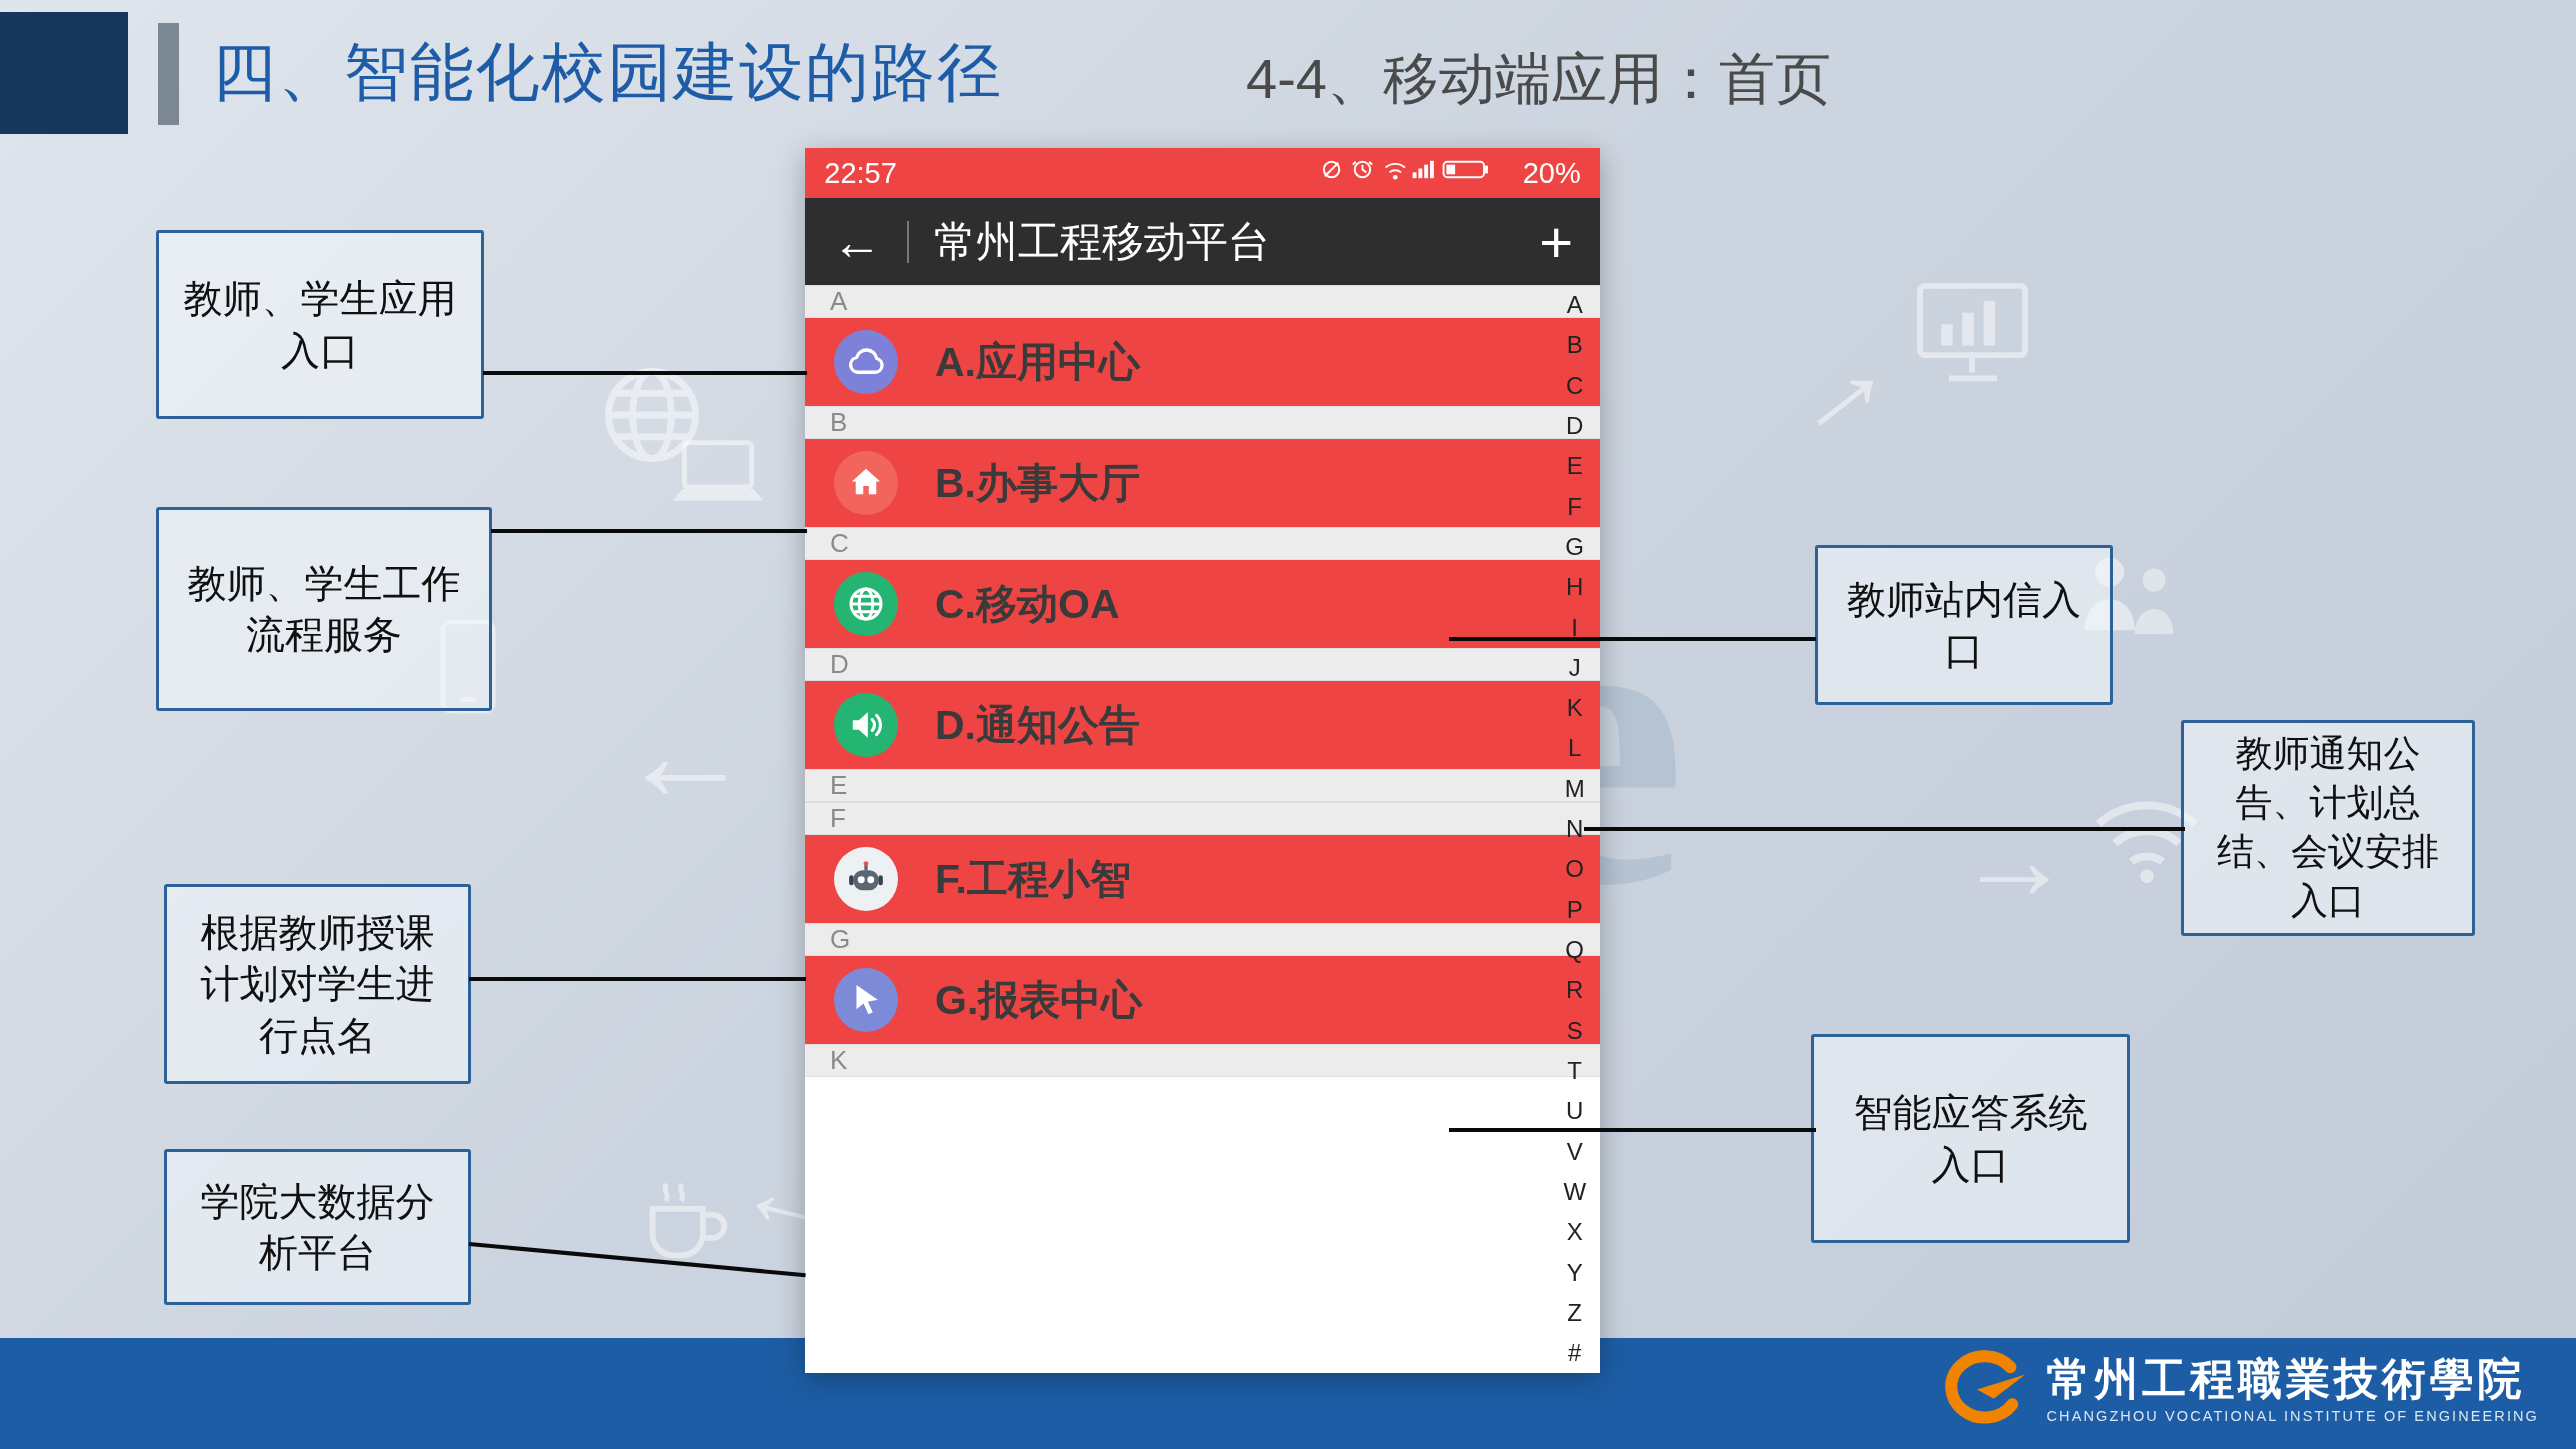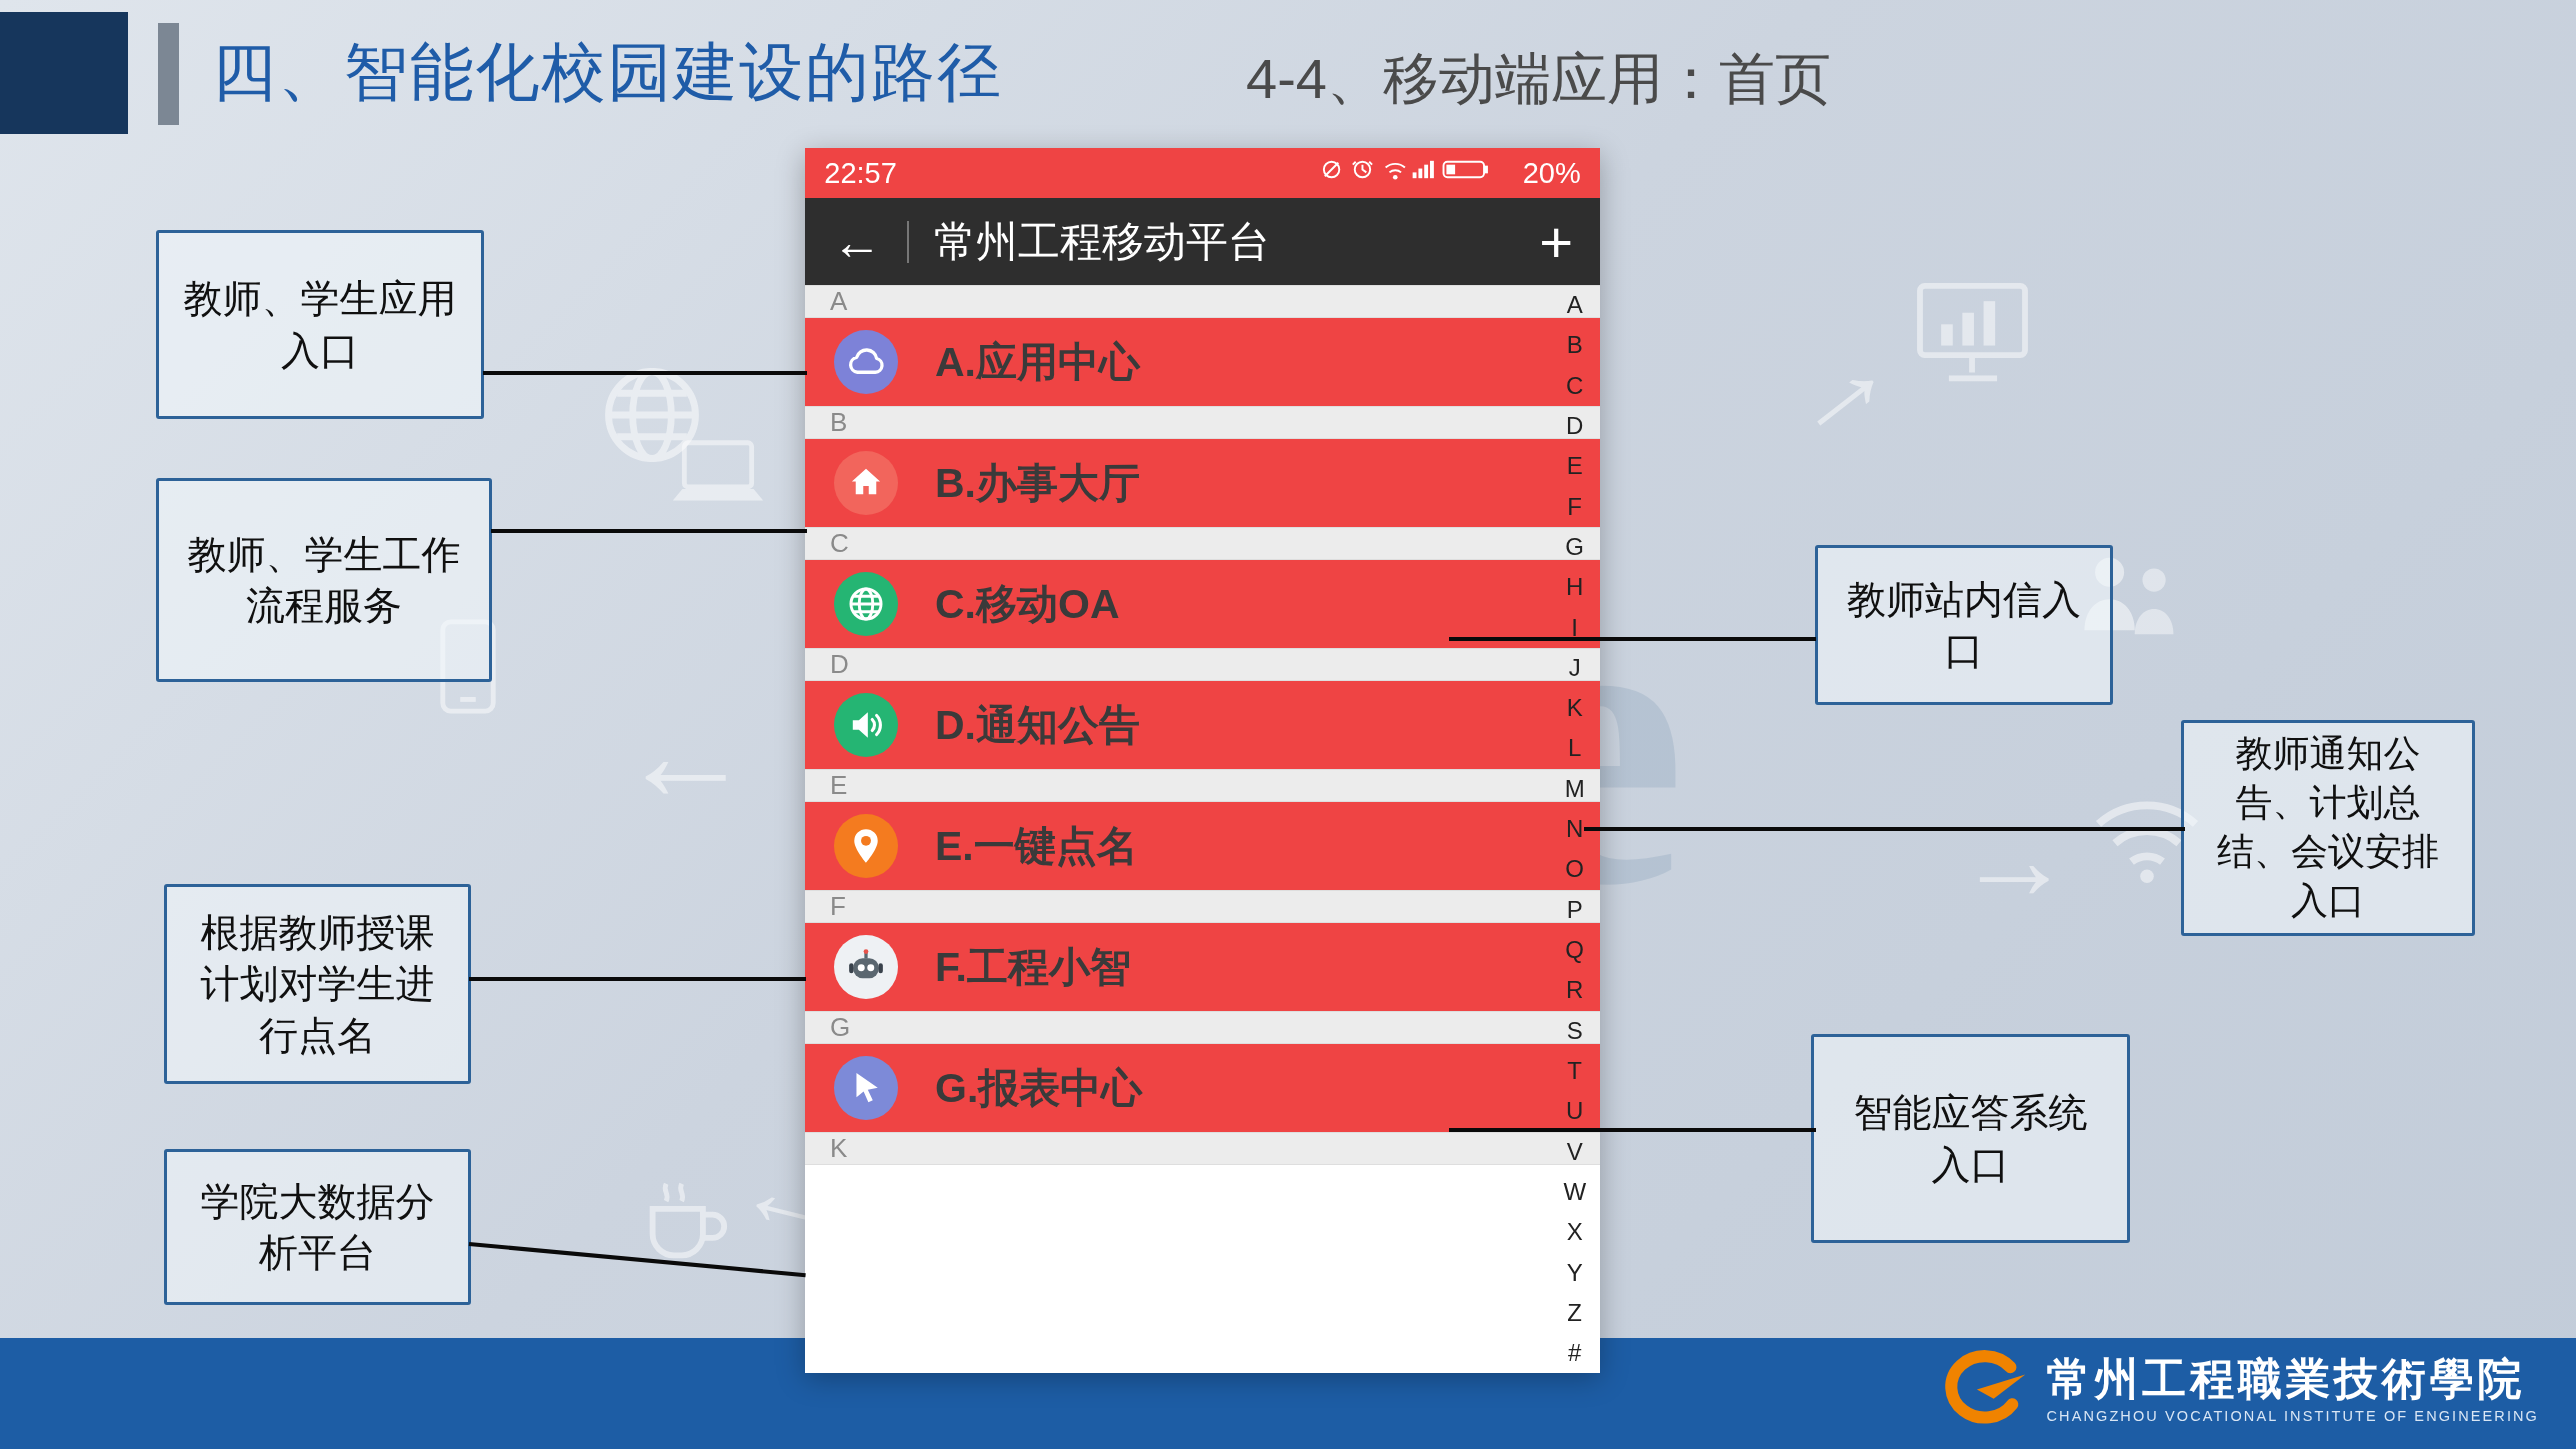--- a/index.html
+++ b/index.html
@@ -179,29 +179,20 @@
         <div class="row">
           <div class="row-icon" style="background: rgb(37, 181, 115);">
             <svg viewBox="0 0 24 24">
               <path d="M4.8 9.4v5.2h3.3L13 19V5L8.1 9.4Z" fill="#fff"></path>
               <path d="M15.4 9a4.3 4.3 0 0 1 0 6M17.8 6.8a7.6 7.6 0 0 1 0 10.4" stroke="#fff" stroke-width="1.7" fill="none" stroke-linecap="round"></path>
             </svg>
           </div>
           <div class="row-label">D.通知公告</div>
         </div>
         <div class="section-header">E</div>
-        <div class="row">
-          <div class="row-icon" style="background: rgb(244, 123, 31);">
-            <svg viewBox="0 0 24 24">
-              <path d="M12 2.8a6.4 6.4 0 0 1 6.4 6.4C18.4 13.9 12 21.2 12 21.2S5.6 13.9 5.6 9.2A6.4 6.4 0 0 1 12 2.8Z" fill="#fff"></path>
-              <circle cx="12" cy="9.2" r="2.7" fill="#f47b1f"></circle>
-            </svg>
-          </div>
-          <div class="row-label">E.一键点名</div>
-        </div>
         <div class="section-header">F</div>
         <div class="row">
           <div class="row-icon" style="background: rgb(238, 241, 244);">
             <svg viewBox="0 0 24 24">
               <rect x="5" y="7.2" width="14" height="11" rx="5.2" fill="#5b6770"></rect>
               <circle cx="9.4" cy="12.4" r="1.9" fill="#fff"></circle>
               <circle cx="14.6" cy="12.4" r="1.9" fill="#fff"></circle>
               <rect x="2.8" y="10" width="2.4" height="5.4" rx="1.2" fill="#39424c"></rect>
               <rect x="18.8" y="10" width="2.4" height="5.4" rx="1.2" fill="#39424c"></rect>
               <rect x="11.1" y="4.2" width="1.8" height="3.2" fill="#5b6770"></rect>
@@ -246,21 +237,21 @@
         <span>V</span>
         <span>W</span>
         <span>X</span>
         <span>Y</span>
         <span>Z</span>
         <span>#</span>
       </div>
   </div>
 
   <div class="callout" style="left:156px;top:230px;width:328px;height:189px;">教师、学生应用入口</div>
-  <div class="callout" style="left:156px;top:478px;width:336px;height:204px;">教师、学生工作流程服务</div>
+  <div class="callout" style="left:156px;top:507px;width:336px;height:204px;">教师、学生工作流程服务</div>
   <div class="callout" style="left:164px;top:884px;width:307px;height:200px;">根据教师授课计划对学生进行点名</div>
   <div class="callout" style="left:164px;top:1149px;width:307px;height:156px;">学院大数据分析平台</div>
 
   <div class="callout" style="left:1815px;top:545px;width:298px;height:160px;">教师站内信入口</div>
   <div class="callout" style="left:2181px;top:720px;width:294px;height:216px;font-size:37px;">教师通知公告、计划总结、会议安排入口</div>
   <div class="callout" style="left:1811px;top:1034px;width:319px;height:209px;">智能应答系统入口</div>
 
   <div class="connector" style="left:483px;top:371px;width:324px;"></div>
   <div class="connector" style="left:491px;top:529px;width:316px;"></div>
   <div class="connector" style="left:469px;top:977px;width:337px;"></div>

